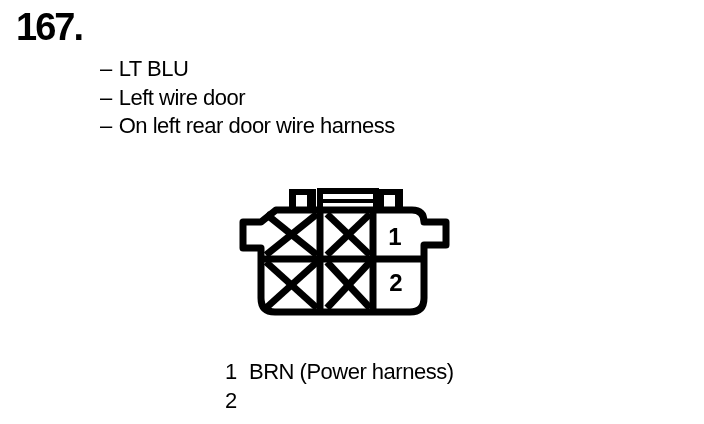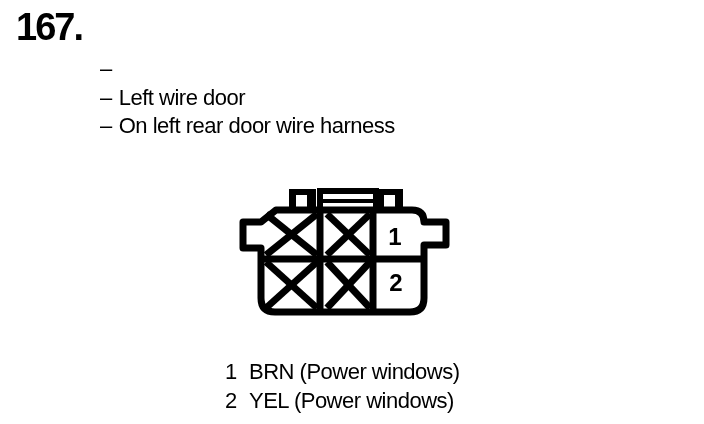--- a/index.html
+++ b/index.html
@@ -44,20 +44,21 @@
 
 <div class="page">
 
   <div class="header">
     <span class="num">167.</span>
   </div>
 
   <div class="notes">
     <div class="note-row">
       <span class="dash">–</span>
+      <span>LT BLU</span>
     </div>
     <div class="note-row">
       <span class="dash">–</span>
       <span>Left wire door</span>
     </div>
     <div class="note-row">
       <span class="dash">–</span>
       <span>On left rear door wire harness</span>
     </div>
   </div>
@@ -101,21 +102,20 @@
       </g>
     </g>
 
     <text x="395" y="245" font-family="Liberation Sans, sans-serif" font-size="24" font-weight="bold" text-anchor="middle" fill="#000">1</text>
     <text x="396" y="291" font-family="Liberation Sans, sans-serif" font-size="24" font-weight="bold" text-anchor="middle" fill="#000">2</text>
   </svg>
 
   <div class="legend">
     <div class="legend-row">
       <span class="pin-num">1</span>
-      <span>BRN (Power windows)</span>
+      <span>BRN (Power harness)</span>
     </div>
     <div class="legend-row">
       <span class="pin-num">2</span>
-      <span>YEL (Power windows)</span>
     </div>
   </div>
 
 </div>
 
 </body></html>

